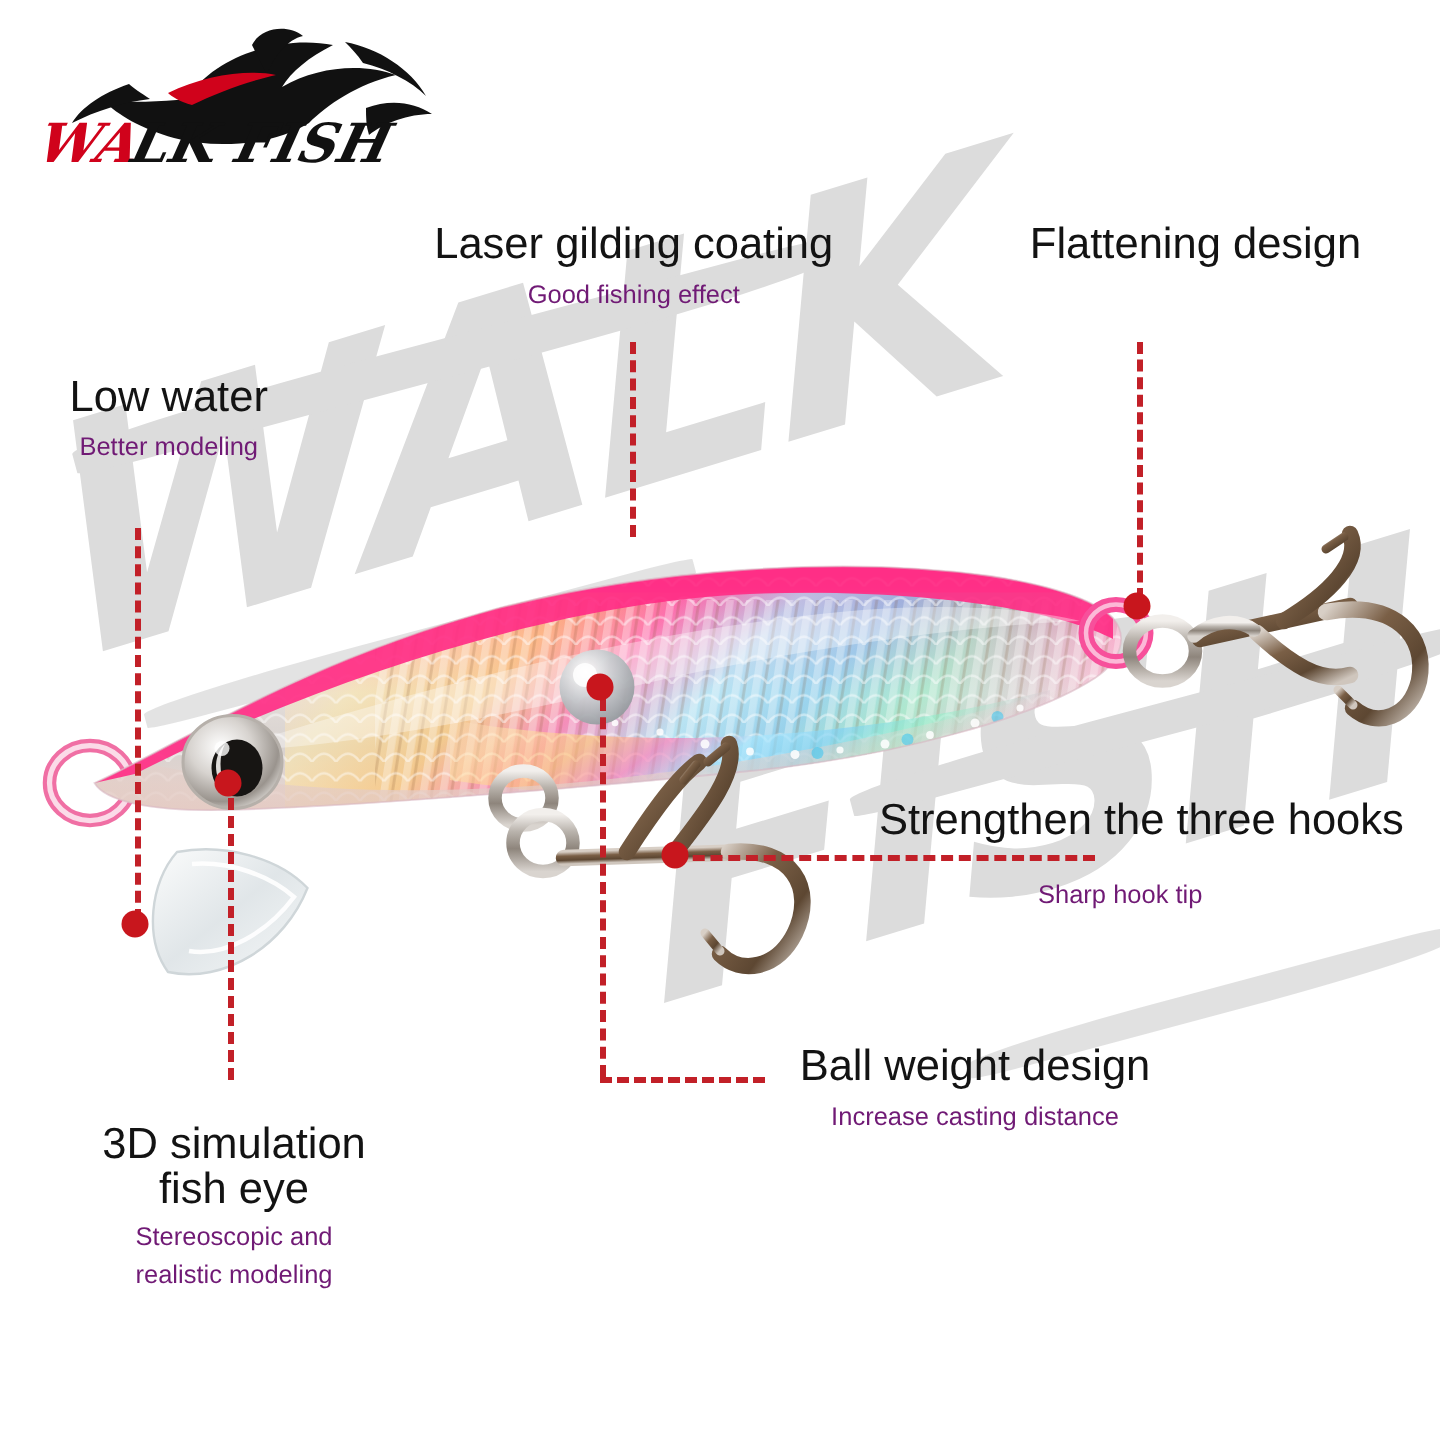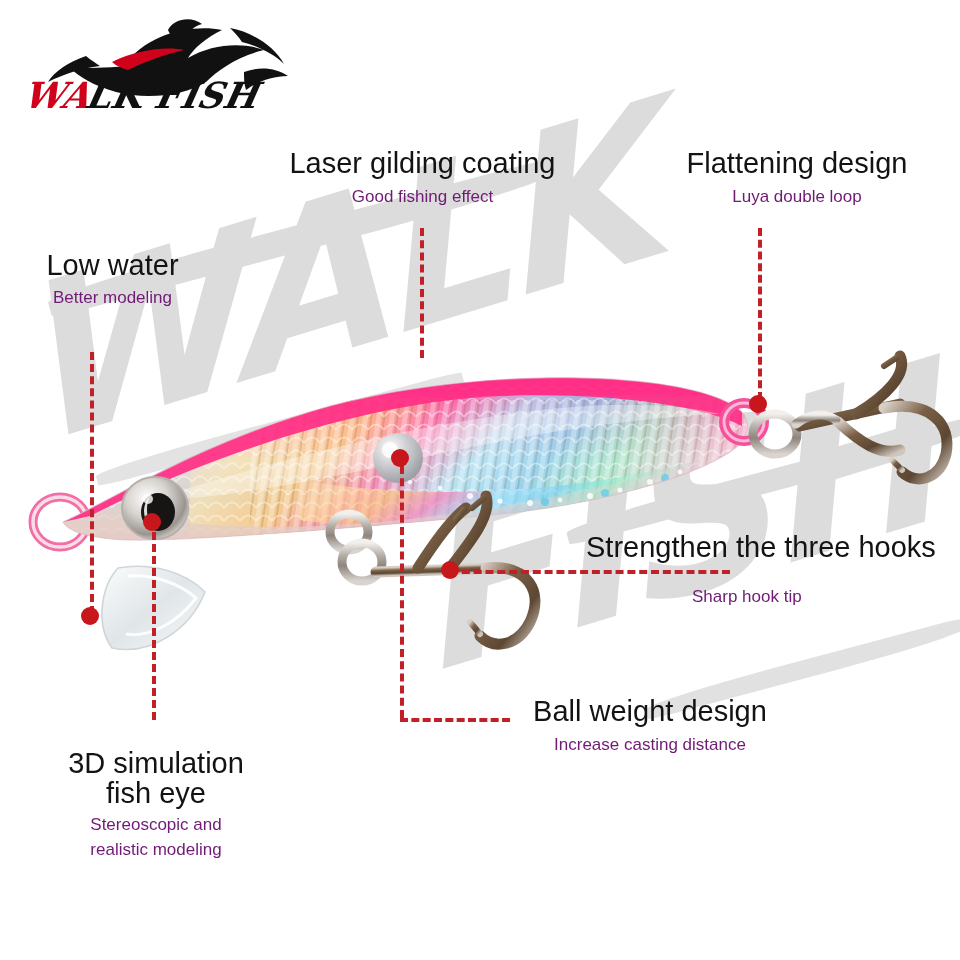--- a/index.html
+++ b/index.html
@@ -273,21 +273,20 @@
     <div class="dot" style="left:391px;top:449px;"></div>
   </div>
 
   <div class="callout ta-c" style="left:280px;top:148px;width:285px;">
     <div class="c-title">Laser gilding coating</div>
     <div class="c-sub" style="margin-top:6px;">Good fishing effect</div>
   </div>
 
   <div class="callout ta-c" style="left:667px;top:148px;width:260px;">
     <div class="c-title">Flattening design</div>
-    <div class="c-sub" style="margin-top:6px;">Luya double loop</div>
   </div>
 
   <div class="callout ta-c" style="left:0px;top:250px;width:225px;text-align:center;">
     <div class="c-title">Low water</div>
     <div class="c-sub" style="margin-top:5px;">Better modeling</div>
   </div>
 
   <div class="callout ta-c" style="left:500px;top:696px;width:300px;">
     <div class="c-title">Ball weight design</div>
     <div class="c-sub" style="margin-top:6px;">Increase casting distance</div>

